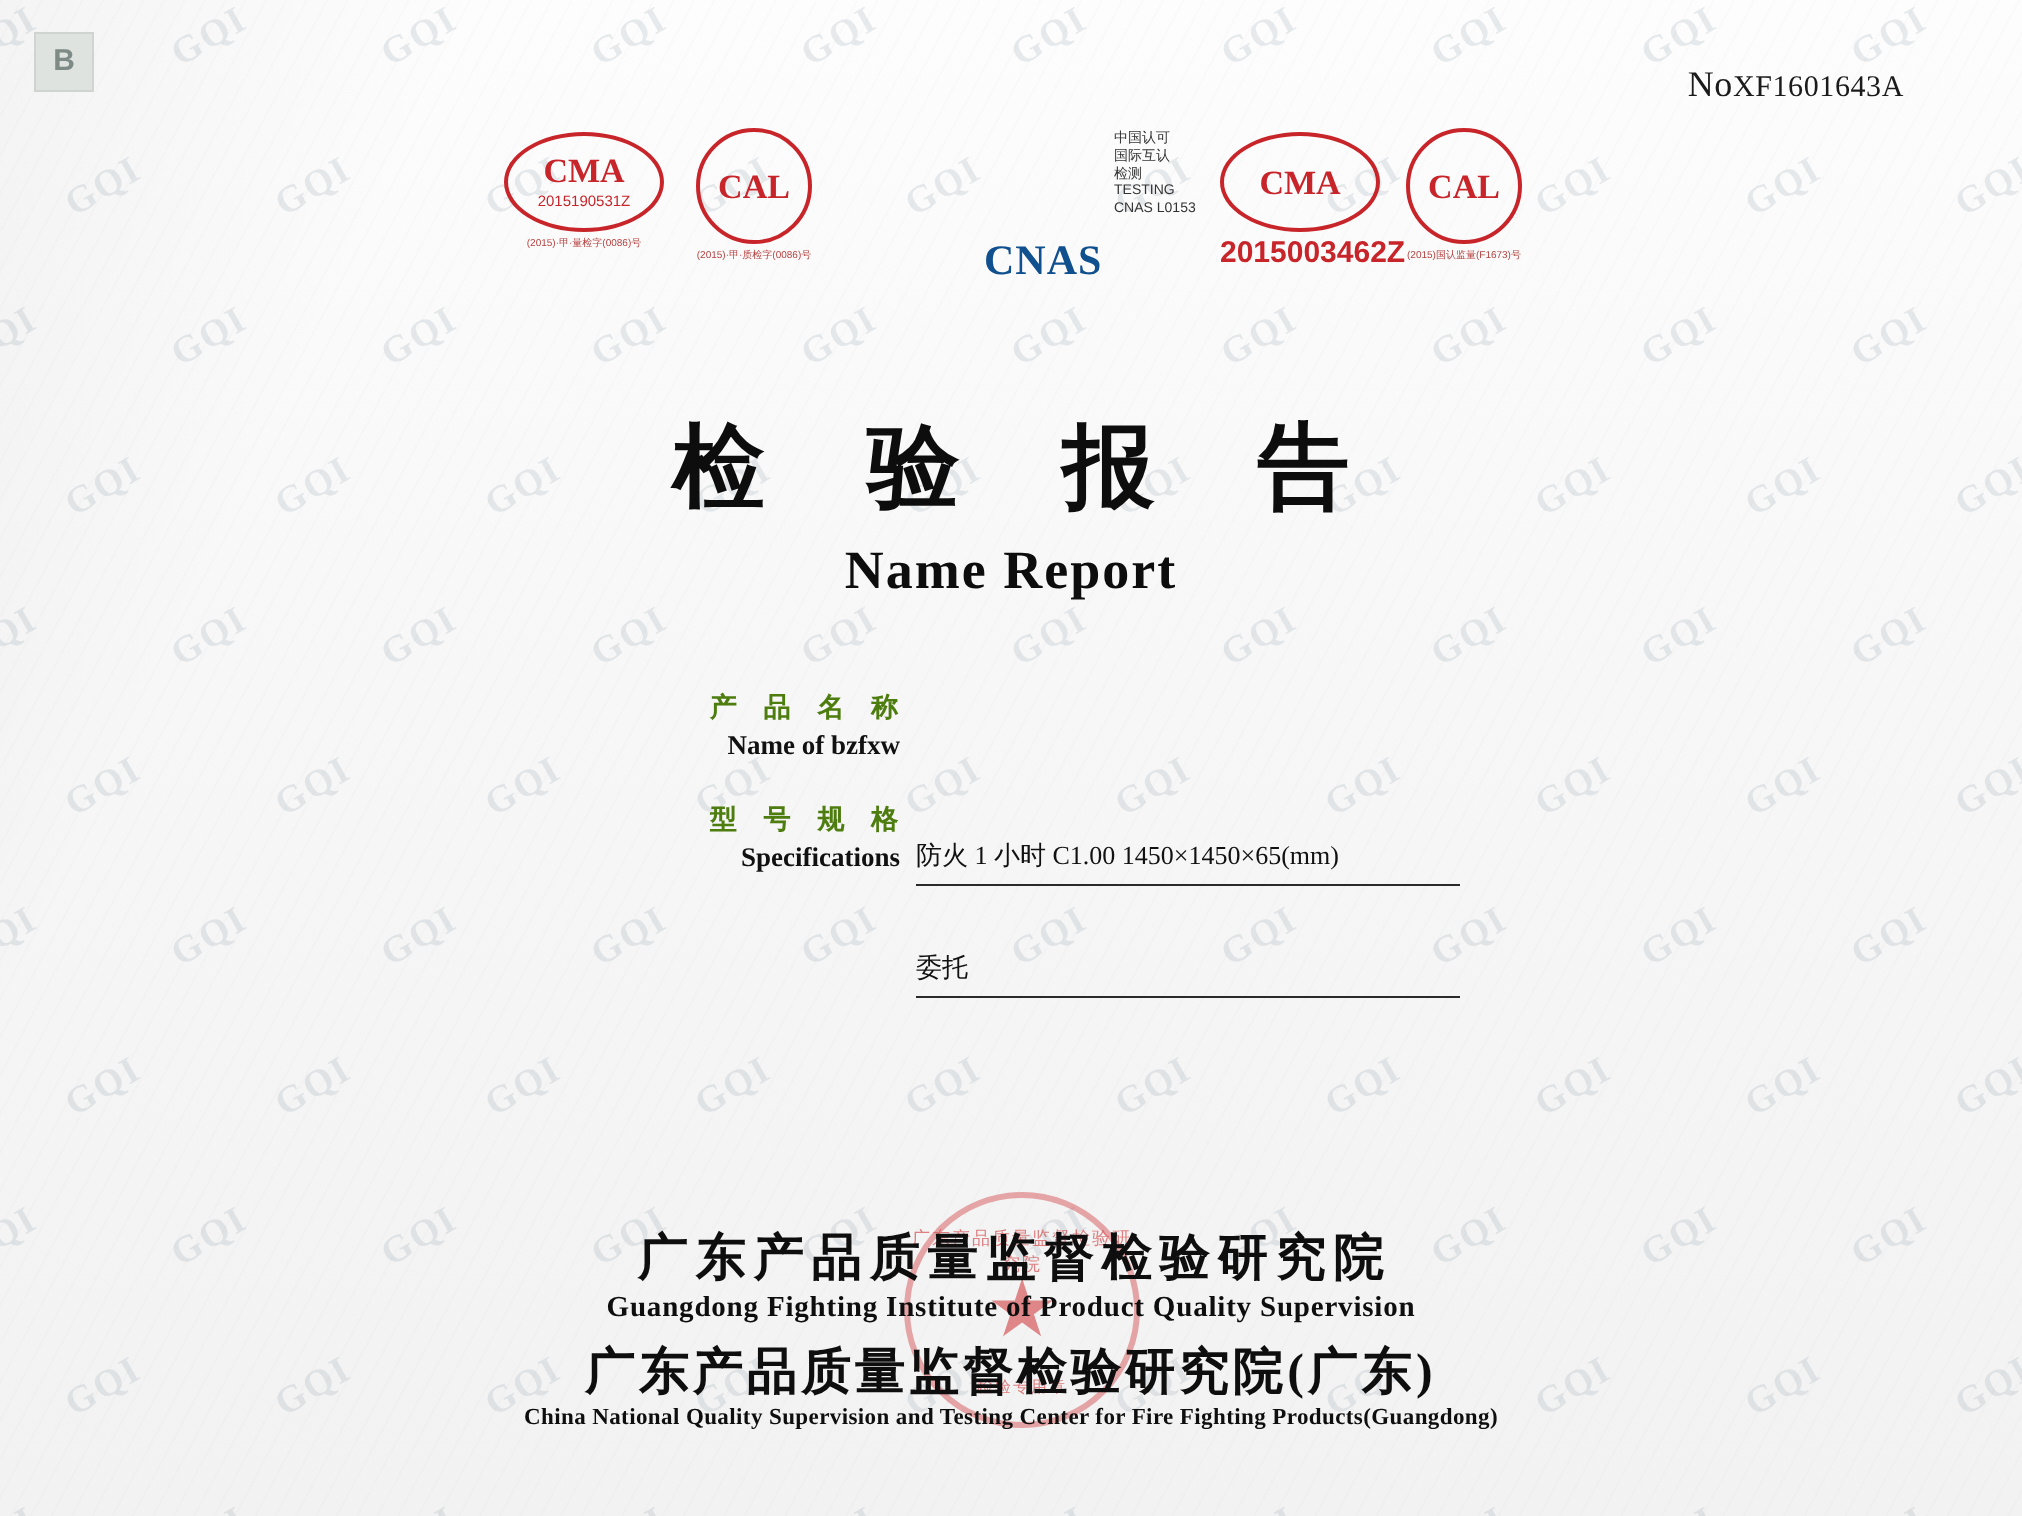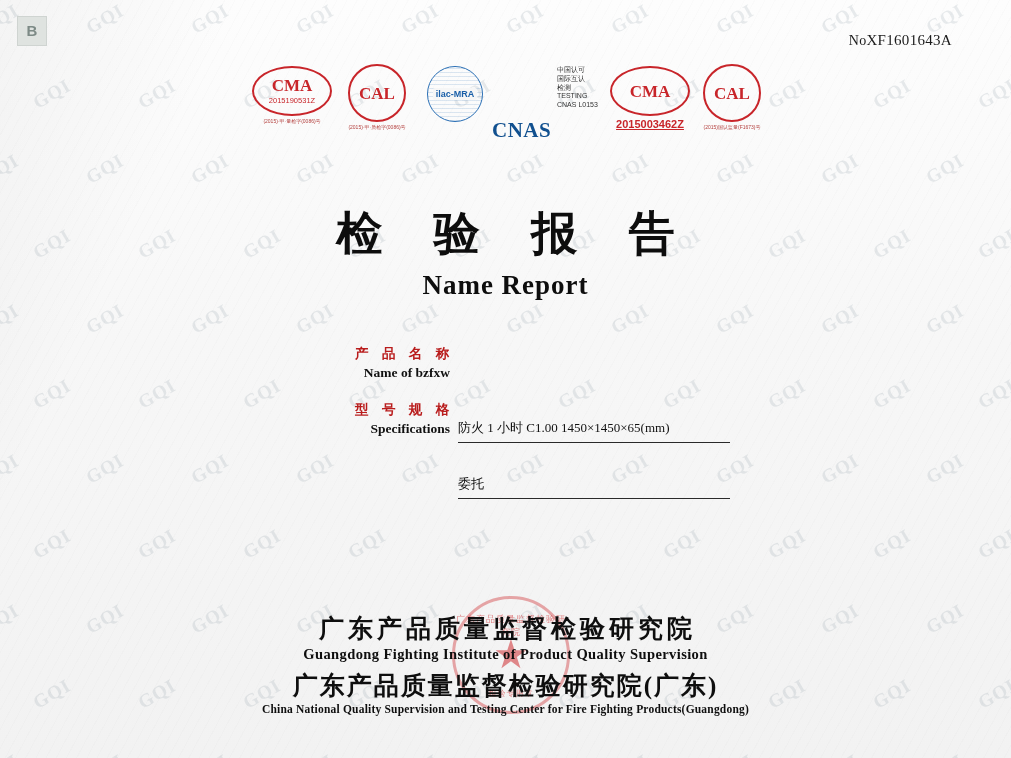--- a/index.html
+++ b/index.html
@@ -79,21 +79,21 @@
     position: absolute;
     right: 59px;
     top: 32px;
     font-family: "Liberation Serif", serif;
     font-size: 15px;
     color: #1b1b1b;
     letter-spacing: 0.3px;
     white-space: nowrap;
   }
   .report-no .no-prefix {
-    font-size: 14px;
+    font-size: 18px;
   }
 
   
   .seals {
     position: absolute;
     left: 252px;
     top: 64px;
     width: 520px;
     height: 72px;
   }
@@ -204,21 +204,21 @@
     position: absolute;
     left: 0;
     top: 0;
     width: 100px;
     text-align: right;
   }
   .label-cn {
     font-family: "Liberation Serif", serif;
     font-size: 13.5px;
     font-weight: bold;
-    color: #b91c1c;
+    color: #4d7c0f;
     letter-spacing: 5px;
     text-indent: 5px;
     white-space: nowrap;
   }
   .label-en {
     font-family: "Liberation Serif", serif;
     font-size: 13.5px;
     font-weight: bold;
     color: #111;
     white-space: nowrap;
@@ -476,43 +476,38 @@
       <div class="seal-caption">(2015)·甲·量检字(0086)号</div>
     </div>
 
     <div class="seal" style="left:96px; top:0px;">
       <div class="ellipse-seal" style="width:54px;height:54px;border-radius:50%;">
         <div class="seal-main" style="font-size:17px;">CAL</div>
       </div>
       <div class="seal-caption">(2015)·甲·质检字(0086)号</div>
     </div>
 
-    <div class="seal" style="left:175px; top:2px;">
-      <div class="ilac">
-        <span>ilac-MRA</span>
-      </div>
-    </div>
 
     <div class="seal" style="left:240px; top:16px;margin-top:38px;">
       <div class="cnas-logo">CNAS</div>
     </div>
 
     <div class="seal" style="left:305px; top:2px; text-align:left;">
       <div class="cnas-text">中国认可</div>
       <div class="cnas-text">国际互认</div>
       <div class="cnas-text">检测</div>
       <div class="cnas-text">TESTING</div>
       <div class="cnas-text">CNAS L0153</div>
     </div>
 
     <div class="seal" style="left:358px; top:2px;">
       <div class="ellipse-seal" style="width:76px;height:46px;">
         <div class="seal-main" style="font-size:17px;">CMA</div>
       </div>
-      <div class="seal-caption" style="font-size:11px;font-weight:bold;color:#c8252a;text-decoration:underline;">2015003462Z</div>
+      <div class="seal-caption" style="font-size:15px;font-weight:bold;color:#c8252a;">2015003462Z</div>
     </div>
 
     <div class="seal" style="left:451px; top:0px;">
       <div class="ellipse-seal" style="width:54px;height:54px;border-radius:50%;">
         <div class="seal-main" style="font-size:17px;">CAL</div>
       </div>
       <div class="seal-caption">(2015)国认监量(F1673)号</div>
     </div>
 
   </div>

